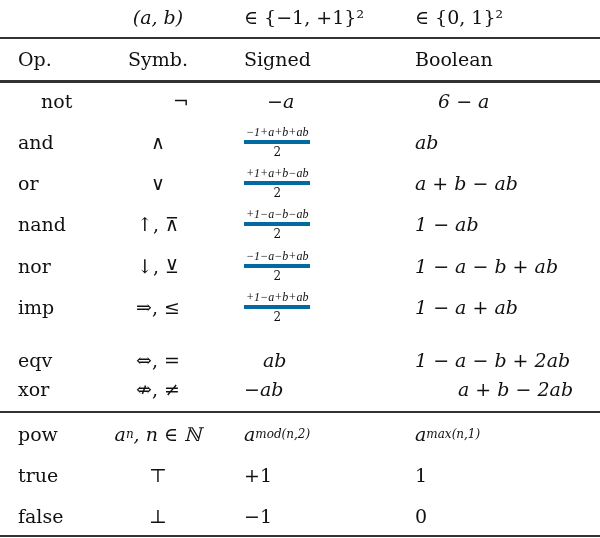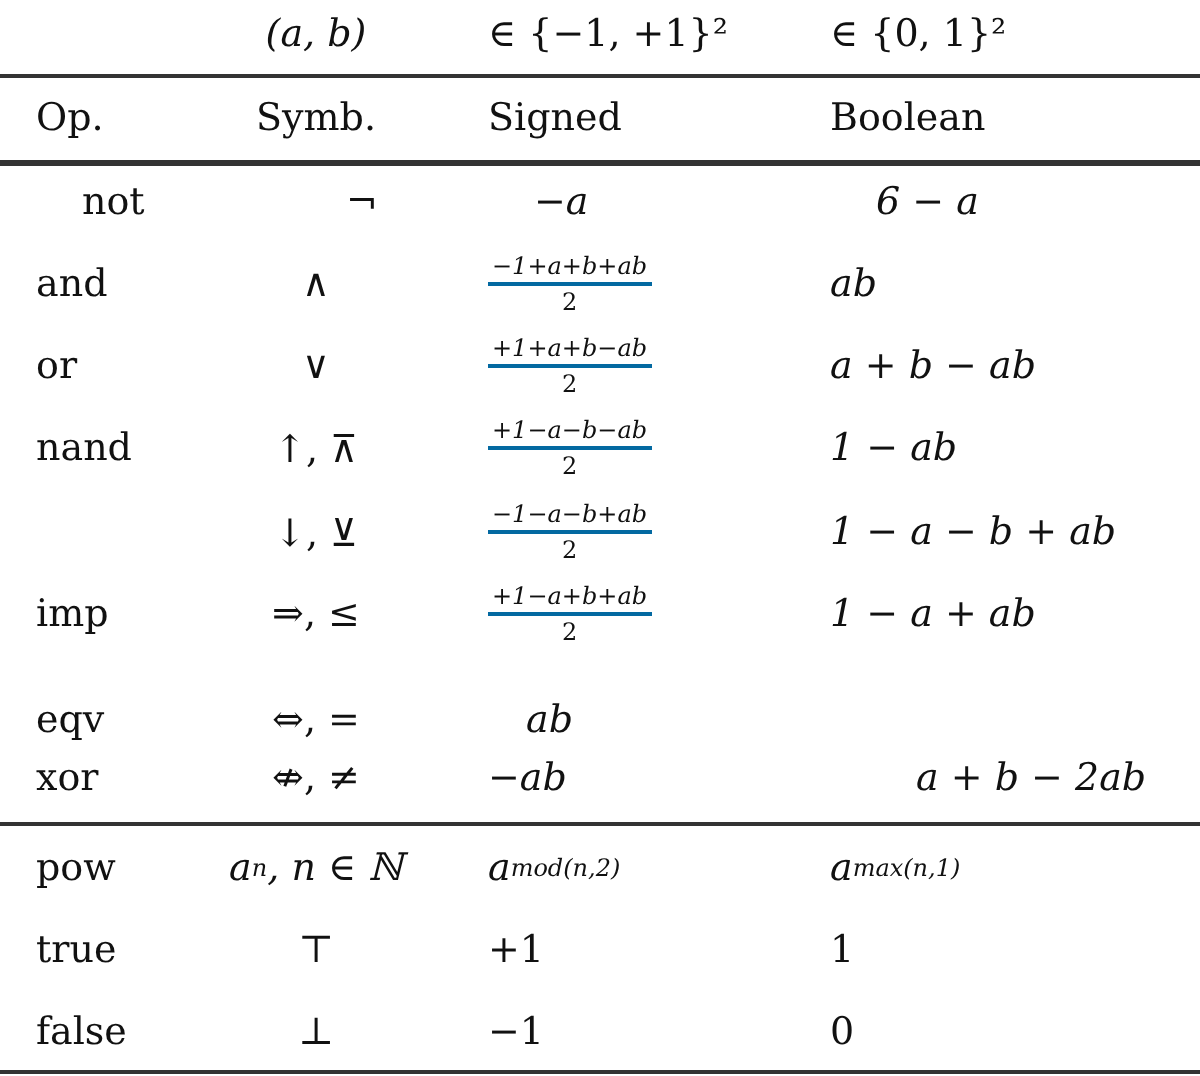--- a/index.html
+++ b/index.html
@@ -8,21 +8,21 @@
   .row { position: absolute; left: 0; width: 600px; height: 40px; }
   .cell { position: absolute; top: 0; height: 100%; display: flex; align-items: center;
           font-size: 19px; white-space: nowrap; }
   .c0 { left: 18px; }
   .c1 { left: 102px; width: 112px; justify-content: center; }
   .c2 { left: 244px; }
   .c3 { left: 415px; }
   .m { font-style: italic; }
   .rule { position: absolute; left: 0; width: 600px; background: #333; }
   .frac { display: inline-flex; flex-direction: column; align-items: center; font-size: 12px; line-height: 1; }
-  .frac .num { padding: 0 2px 2px; border-bottom: 2px solid #0369a1; font-style: italic; }
+  .frac .num { padding: 0 2px 2px; border-bottom: 4px solid #0369a1; font-style: italic; font-family: Liberation Serif, serif; }
   .frac .den { padding-top: 2px; }
   sup { font-size: 12px; font-style: italic; vertical-align: 9px; }
 </style>
 </head>
 <body>
 
 <div>
 
   <div class="row" style="top:0px;height:34px;">
     <div class="cell c1 m">(a, b)</div>
@@ -76,20 +76,21 @@
     <div class="cell c2">
         <span class="frac">
           <span class="num">+1−a−b−ab</span>
           <span class="den">2</span>
         </span>
       </div>
     <div class="cell c3 m">1 − ab</div>
   </div>
 
   <div class="row" style="top:246px;">
+    <div class="cell c0">nor</div>
     <div class="cell c1">↓, ⊻</div>
     <div class="cell c2">
         <span class="frac">
           <span class="num">−1−a−b+ab</span>
           <span class="den">2</span>
         </span>
       </div>
     <div class="cell c3 m">1 − a − b + ab</div>
   </div>
 
@@ -102,20 +103,21 @@
           <span class="den">2</span>
         </span>
       </div>
     <div class="cell c3 m">1 − a + ab</div>
   </div>
 
   <div class="row" style="top:340px;">
     <div class="cell c0">eqv</div>
     <div class="cell c1">⇔, =</div>
     <div class="cell c2 m" style="left:263px;">ab</div>
+    <div class="cell c3 m">1 − a − b + 2ab</div>
   </div>
 
   <div class="row" style="top:369px;">
     <div class="cell c0">xor</div>
     <div class="cell c1">⇎, ≠</div>
     <div class="cell c2 m">−ab</div>
     <div class="cell c3 m" style="left:458px;">a + b − 2ab</div>
   </div>
 
   <div class="rule" style="top:411px;height:2px;"></div>

